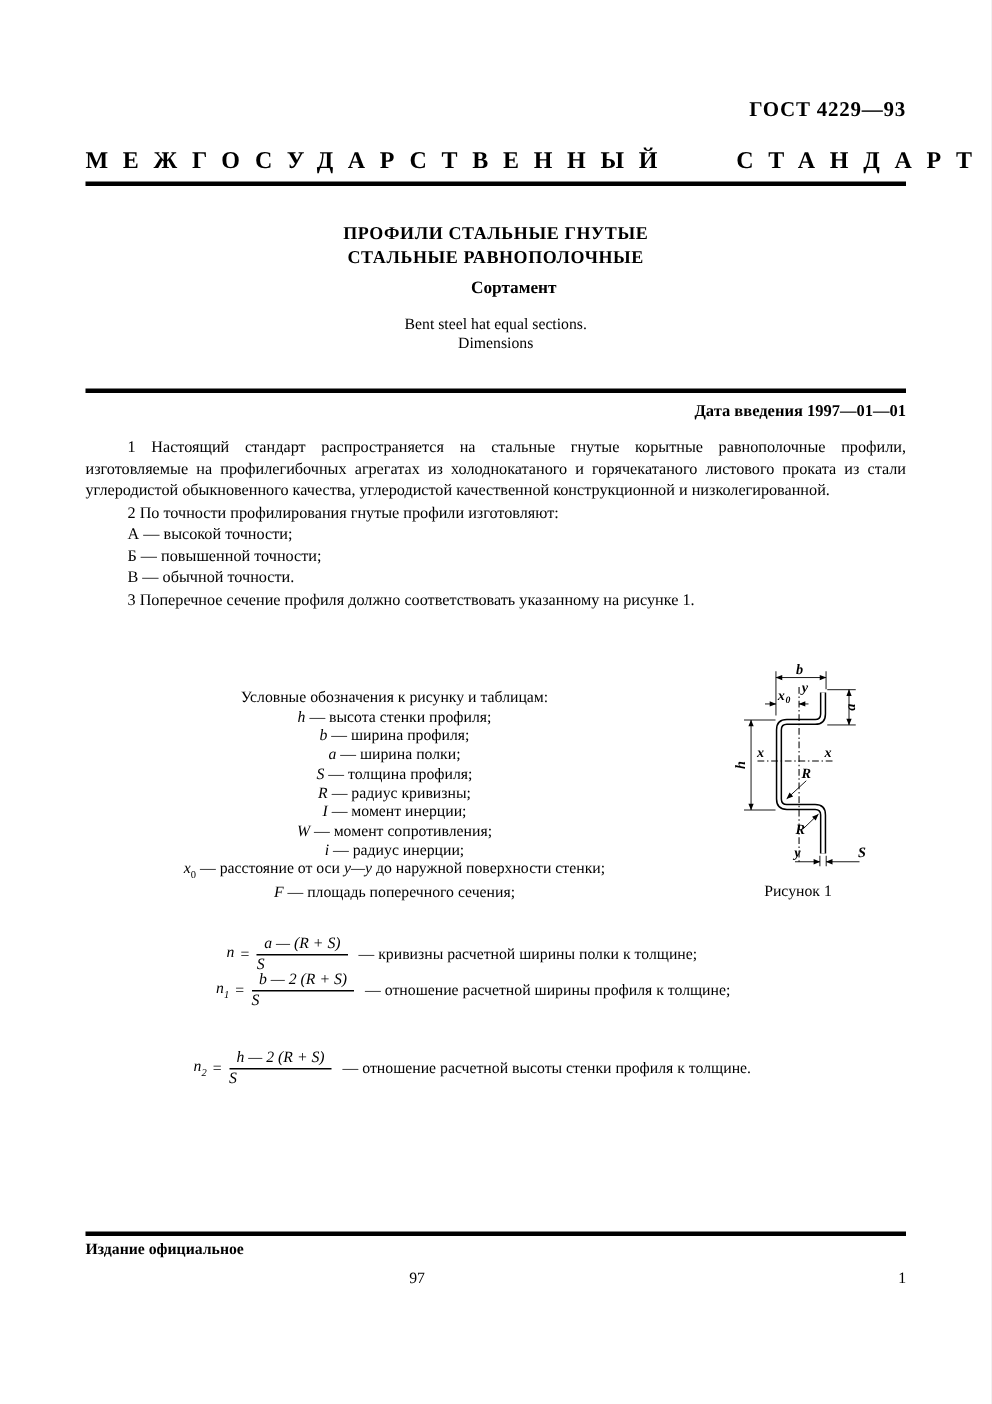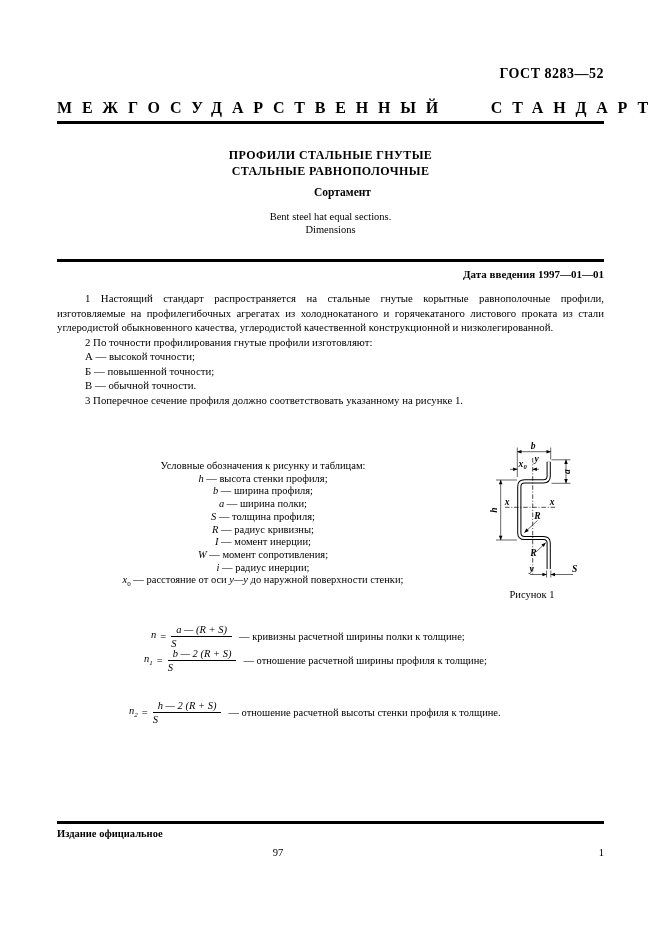--- a/index.html
+++ b/index.html
@@ -44,21 +44,21 @@
   svg text{font-family:"Liberation Serif","DejaVu Serif",serif;}
   .dimlbl{font-style:italic;font-weight:bold;font-size:9.5px;}
   .dimsub{font-style:italic;font-weight:bold;font-size:6.5px;}
   .figcap{font-size:10.5px;}
 </style>
 </head>
 <body>
 
 <div class="page">
 
-  <div class="abs doc-code">ГОСТ 8283—52</div>
+  <div class="abs doc-code">ГОСТ 4229—93</div>
   <div class="abs doc-type">МЕЖГОСУДАРСТВЕННЫЙ СТАНДАРТ</div>
   <div class="abs rule rule-1"></div>
 
   <div class="abs title-block">
     <div>ПРОФИЛИ СТАЛЬНЫЕ ГНУТЫЕ</div>
     <div>СТАЛЬНЫЕ РАВНОПОЛОЧНЫЕ</div>
   </div>
   <div class="abs subtitle">Сортамент</div>
   <div class="abs en-block">
     <div>Bent steel hat equal sections.</div>
@@ -81,20 +81,21 @@
     <div>Условные обозначения к рисунку и таблицам:</div>
     <div><i>h</i><span> — высота стенки профиля;</span></div>
     <div><i>b</i><span> — ширина профиля;</span></div>
     <div><i>a</i><span> — ширина полки;</span></div>
     <div><i>S</i><span> — толщина профиля;</span></div>
     <div><i>R</i><span> — радиус кривизны;</span></div>
     <div><i>I</i><span> — момент инерции;</span></div>
     <div><i>W</i><span> — момент сопротивления;</span></div>
     <div><i>i</i><span> — радиус инерции;</span></div>
     <div><i>x</i><sub>0</sub><span> — расстояние от оси </span><i>y—y</i><span> до наружной поверхности стенки;</span></div>
+    <div><i>F</i><span> — площадь поперечного сечения;</span></div>
   </div>
 
   <svg class="abs figure-svg" width="110" height="175" viewBox="0 0 110 175" xmlns="http://www.w3.org/2000/svg">
     <defs>
       <marker id="arr" viewBox="0 0 10 10" refX="9.5" refY="5" markerWidth="6" markerHeight="4.4" orient="auto-start-reverse" markerUnits="userSpaceOnUse">
         <path d="M0,1 L10,5 L0,9 Z" fill="#000"></path>
       </marker>
     </defs>
 
     <g>

